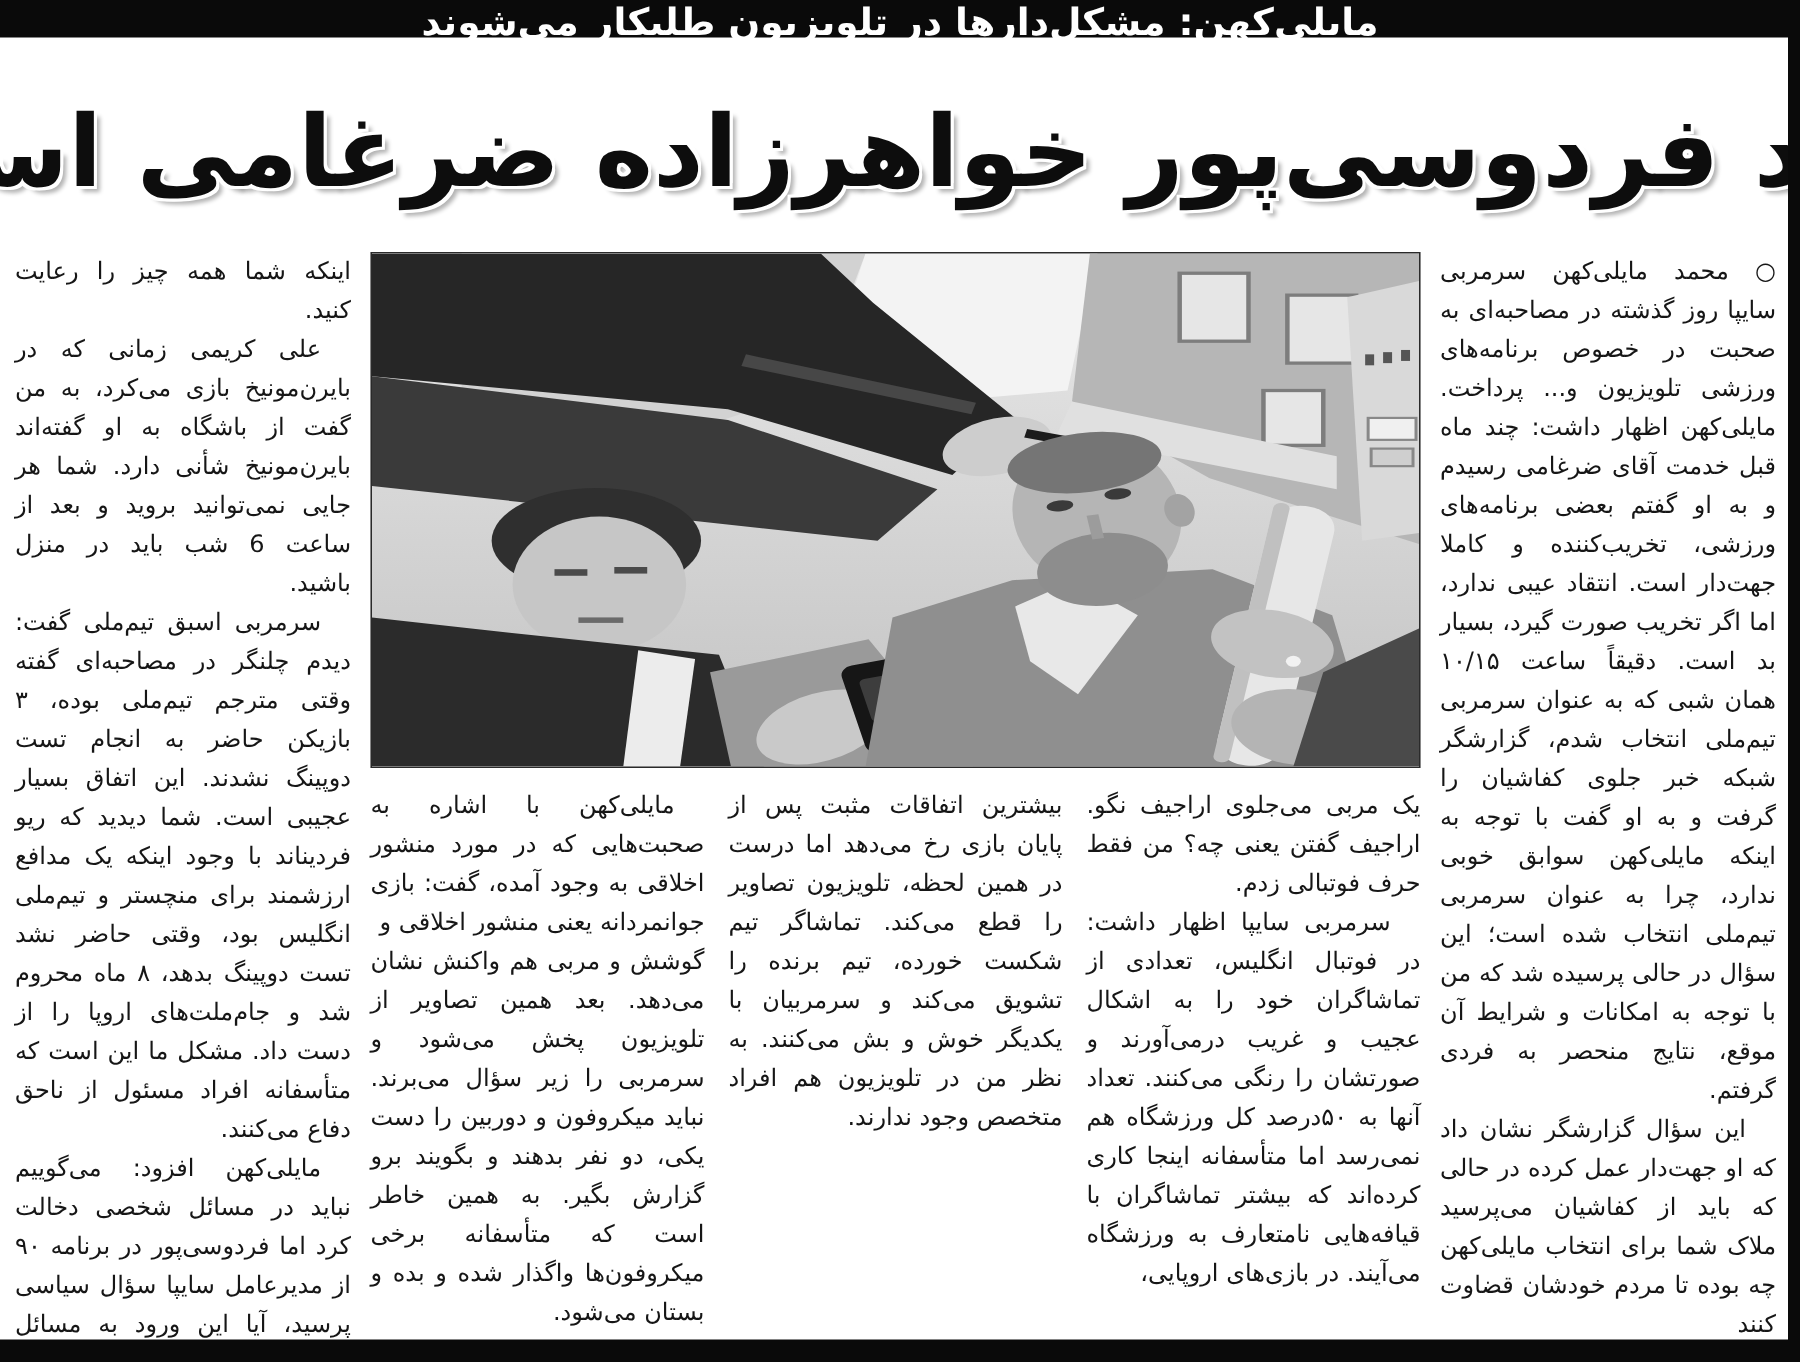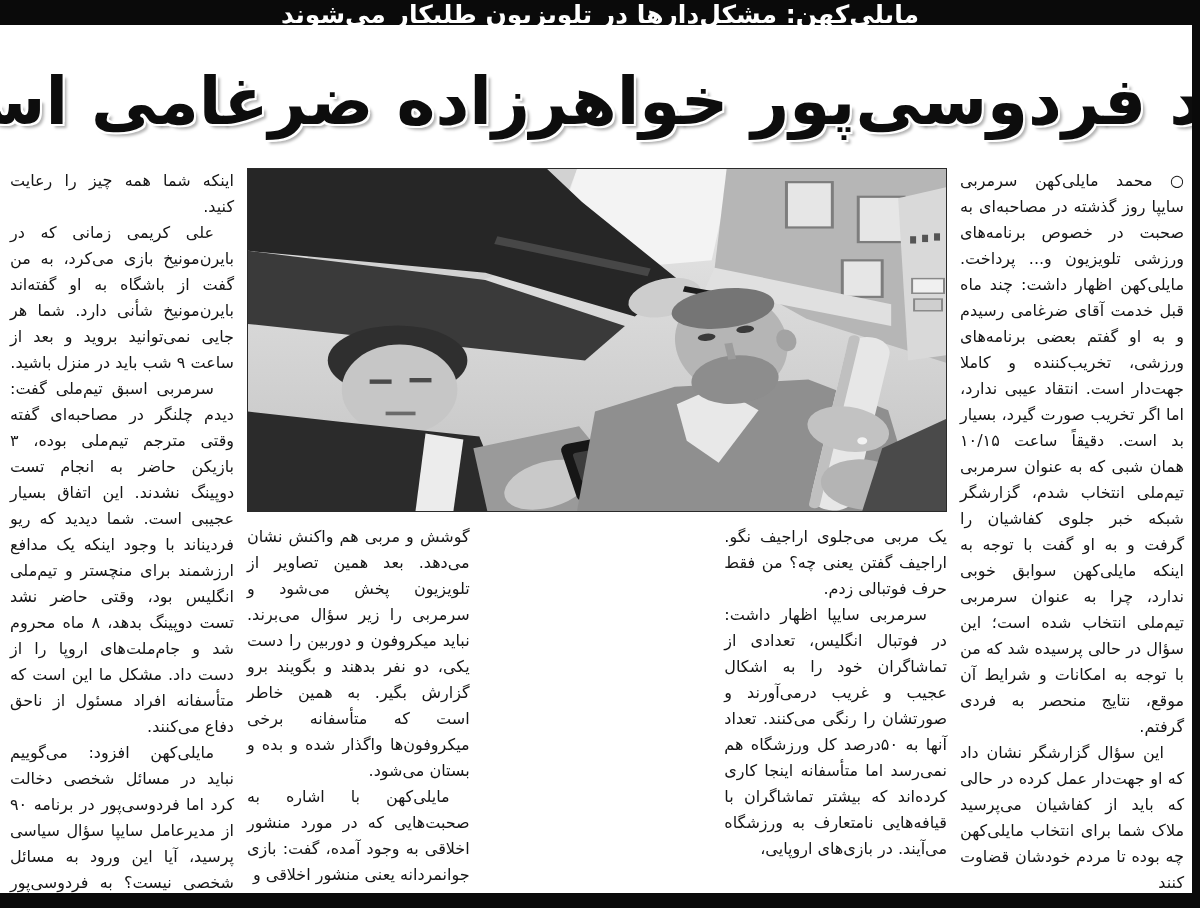--- a/index.html
+++ b/index.html
@@ -140,31 +140,32 @@
           <polygon points="636,382 700,342 700,468 616,468" fill="#4a4a4a"></polygon>
         </svg>
       </figure>
 
       <div class="bottom-cols">
         <section class="col">
           <p class="para">یک مربی می‌جلوی اراجیف نگو. اراجیف گفتن یعنی چه؟ من فقط حرف فوتبالی زدم.</p>
           <p class="para indent">سرمربی سایپا اظهار داشت: در فوتبال انگلیس، تعدادی از تماشاگران خود را به اشکال عجیب و غریب درمی‌آورند و صورتشان را رنگی می‌کنند. تعداد آنها به ۵۰درصد کل ورزشگاه هم نمی‌رسد اما متأسفانه اینجا کاری کرده‌اند که بیشتر تماشاگران با قیافه‌هایی نامتعارف به ورزشگاه می‌آیند. در بازی‌های اروپایی،</p>
         </section>
         <section class="col">
+          <p class="para">بیشترین اتفاقات مثبت پس از پایان بازی رخ می‌دهد اما درست در همین لحظه، تلویزیون تصاویر را قطع می‌کند. تماشاگر تیم شکست خورده، تیم برنده را تشویق می‌کند و سرمربیان با یکدیگر خوش و بش می‌کنند. به نظر من در تلویزیون هم افراد متخصص وجود ندارند.</p>
         </section>
         <section class="col">
+          <p class="para indent">مایلی‌کهن با اشاره به صحبت‌هایی که در مورد منشور اخلاقی به وجود آمده، گفت: بازی جوانمردانه یعنی منشور اخلاقی و</p>
           <p class="para">گوشش و مربی هم واکنش نشان می‌دهد. بعد همین تصاویر از تلویزیون پخش می‌شود و سرمربی را زیر سؤال می‌برند. نباید میکروفون و دوربین را دست یکی، دو نفر بدهند و بگویند برو گزارش بگیر. به همین خاطر است که متأسفانه برخی میکروفون‌ها واگذار شده و بده و بستان می‌شود.</p>
-          <p class="para indent">مایلی‌کهن با اشاره به صحبت‌هایی که در مورد منشور اخلاقی به وجود آمده، گفت: بازی جوانمردانه یعنی منشور اخلاقی و</p>
         </section>
       </div>
     </section>
 
     <section class="col side">
       <p class="para">اینکه شما همه چیز را رعایت کنید.</p>
-      <p class="para indent">علی کریمی زمانی که در بایرن‌مونیخ بازی می‌کرد، به من گفت از باشگاه به او گفته‌اند بایرن‌مونیخ شأنی دارد. شما هر جایی نمی‌توانید بروید و بعد از ساعت ۹ شب باید در منزل باشید.</p>
+      <p class="para indent">علی کریمی زمانی که در بایرن‌مونیخ بازی می‌کرد، به من گفت از باشگاه به او گفته‌اند بایرن‌مونیخ شأنی دارد. شما هر جایی نمی‌توانید بروید و بعد از ساعت 6 شب باید در منزل باشید.</p>
       <p class="para indent">سرمربی اسبق تیم‌ملی گفت: دیدم چلنگر در مصاحبه‌ای گفته وقتی مترجم تیم‌ملی بوده، ۳ بازیکن حاضر به انجام تست دوپینگ نشدند. این اتفاق بسیار عجیبی است. شما دیدید که ریو فردیناند با وجود اینکه یک مدافع ارزشمند برای منچستر و تیم‌ملی انگلیس بود، وقتی حاضر نشد تست دوپینگ بدهد، ۸ ماه محروم شد و جام‌ملت‌های اروپا را از دست داد. مشکل ما این است که متأسفانه افراد مسئول از ناحق دفاع می‌کنند.</p>
       <p class="para indent">مایلی‌کهن افزود: می‌گوییم نباید در مسائل شخصی دخالت کرد اما فردوسی‌پور در برنامه ۹۰ از مدیرعامل سایپا سؤال سیاسی پرسید، آیا این ورود به مسائل شخصی نیست؟ به فردوسی‌پور چه ربطی دارد که این سؤال را می‌پرسد، پس حتما او که ۱۰ سال است ۹۰ را اجرا می‌کند، خواهرزاده ضرغامی است. من مدافع و حامی فوتبال جوانمردانه هستم و تا به حال هم کاملاً آن را رعایت کرده‌ام. تاکنون ۲ بار این افتخار نصیبم شده که به عنوان سرمربی تیم‌ملی و سرمربی تیم‌ملی فوتسال به خارج بروم. یک بار سوم آسیا شدیم و یک بار هم چهارم دنیا که در هر دو دوره، جام اخلاق را هم گرفتیم؛ یعنی اینکه هم بار فنی داشته‌ایم و هم بار اخلاقی.</p>
     </section>
 
   </main>
 
   <div class="frame-right"></div>
   <div class="frame-bottom"></div>
 
 </div>

